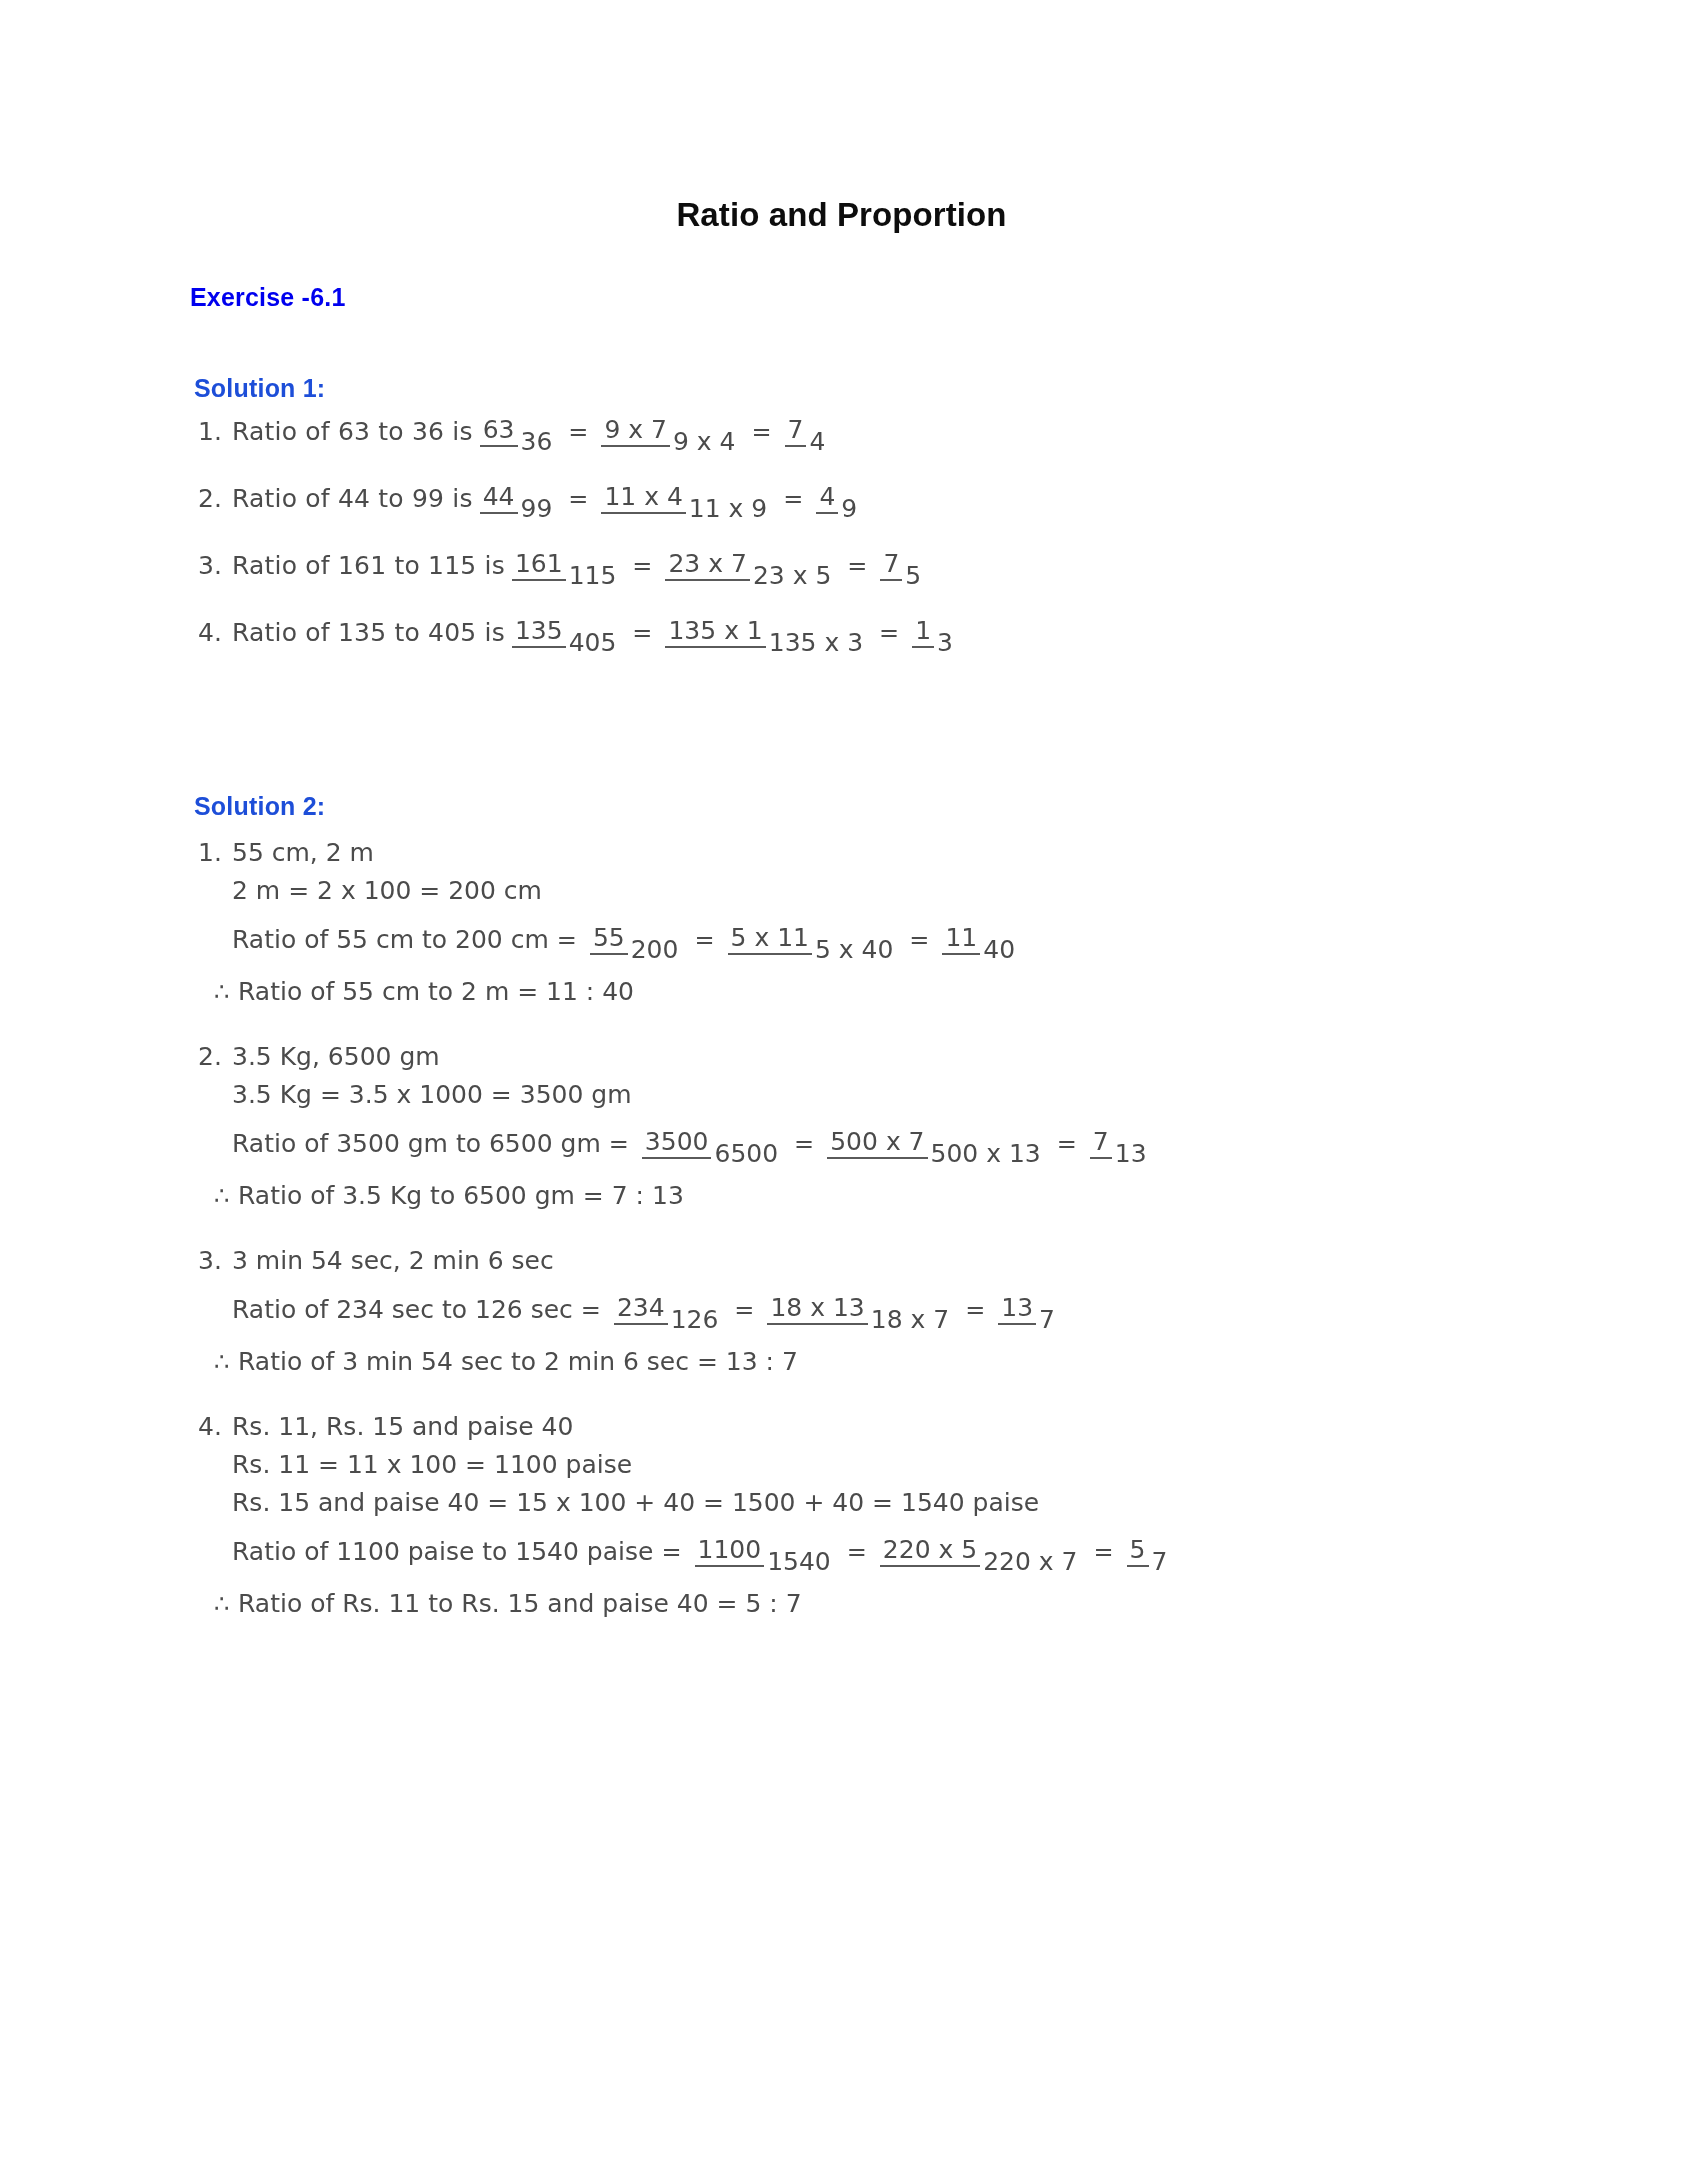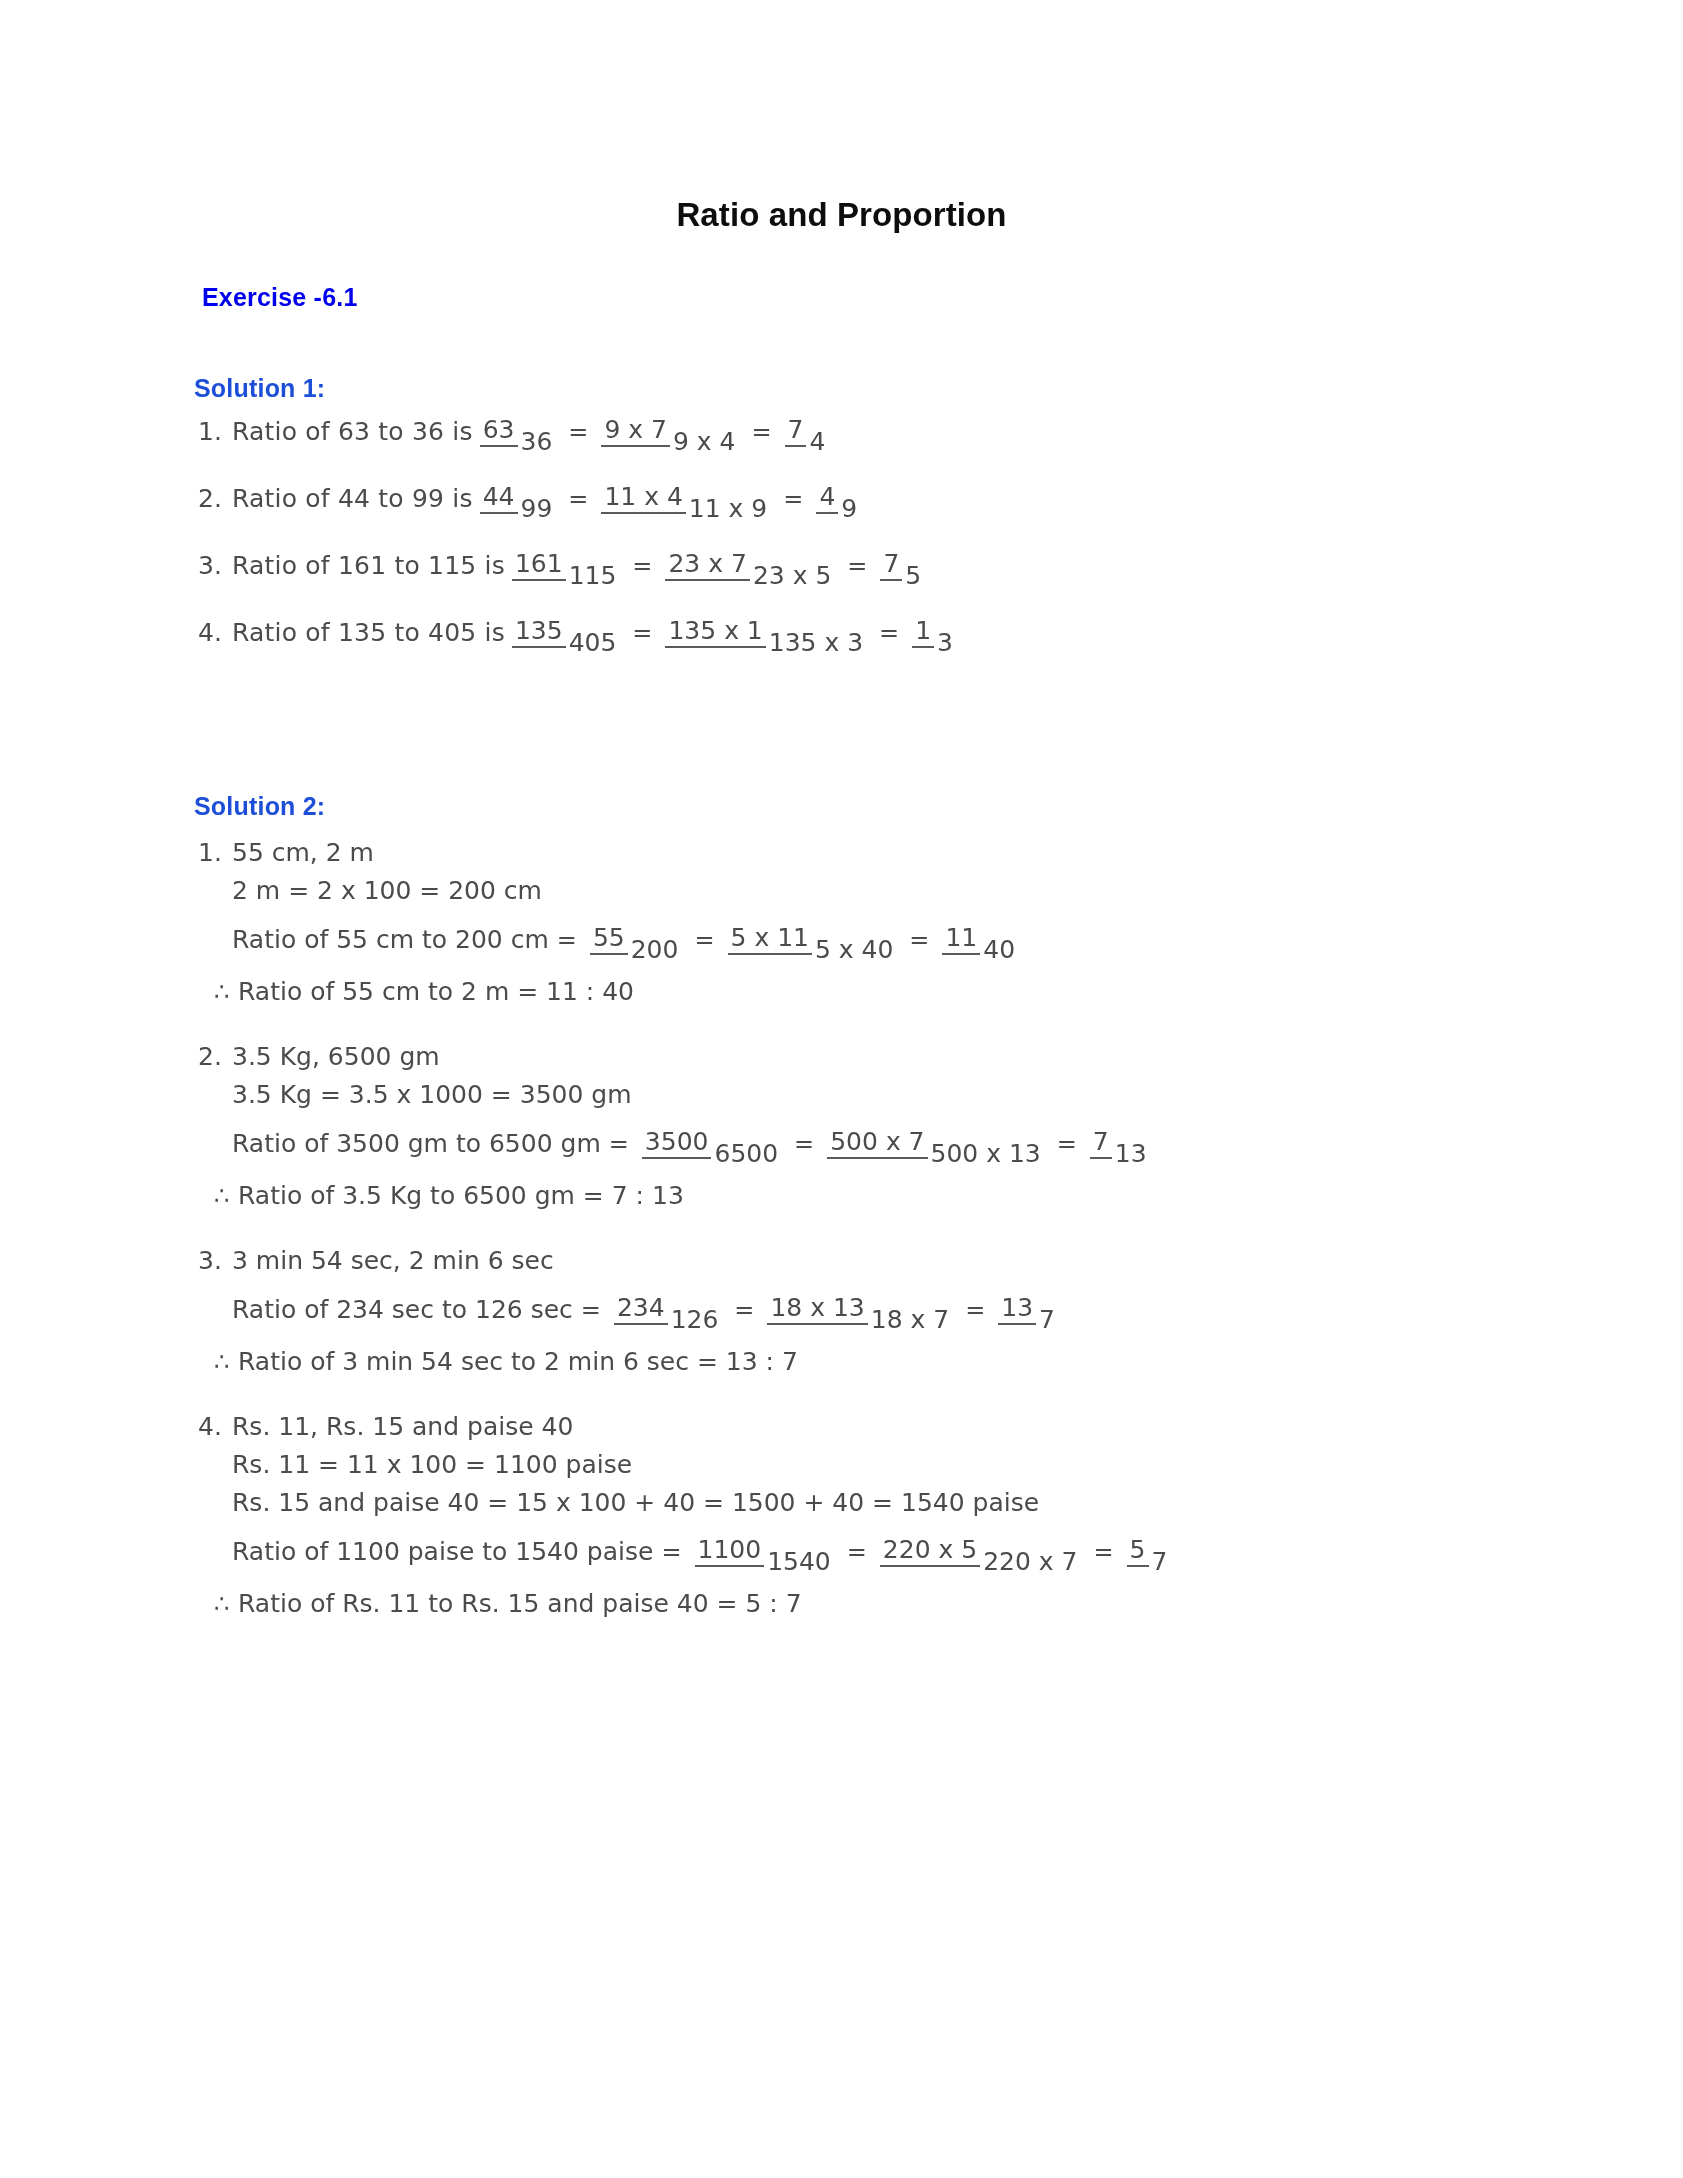--- a/index.html
+++ b/index.html
@@ -32,21 +32,21 @@
     text-align: center;
     font-size: 33px;
     font-weight: bold;
     color: #0d0d0d;
     letter-spacing: 0.1px;
   }
 
   .exercise-heading {
     position: absolute;
     top: 283px;
-    left: 202px;
+    left: 190px;
     font-size: 25px;
     font-weight: bold;
     color: #0000ee;
     letter-spacing: 0.2px;
   }
 
   .solution-heading {
     position: absolute;
     left: 194px;
     font-size: 25px;

